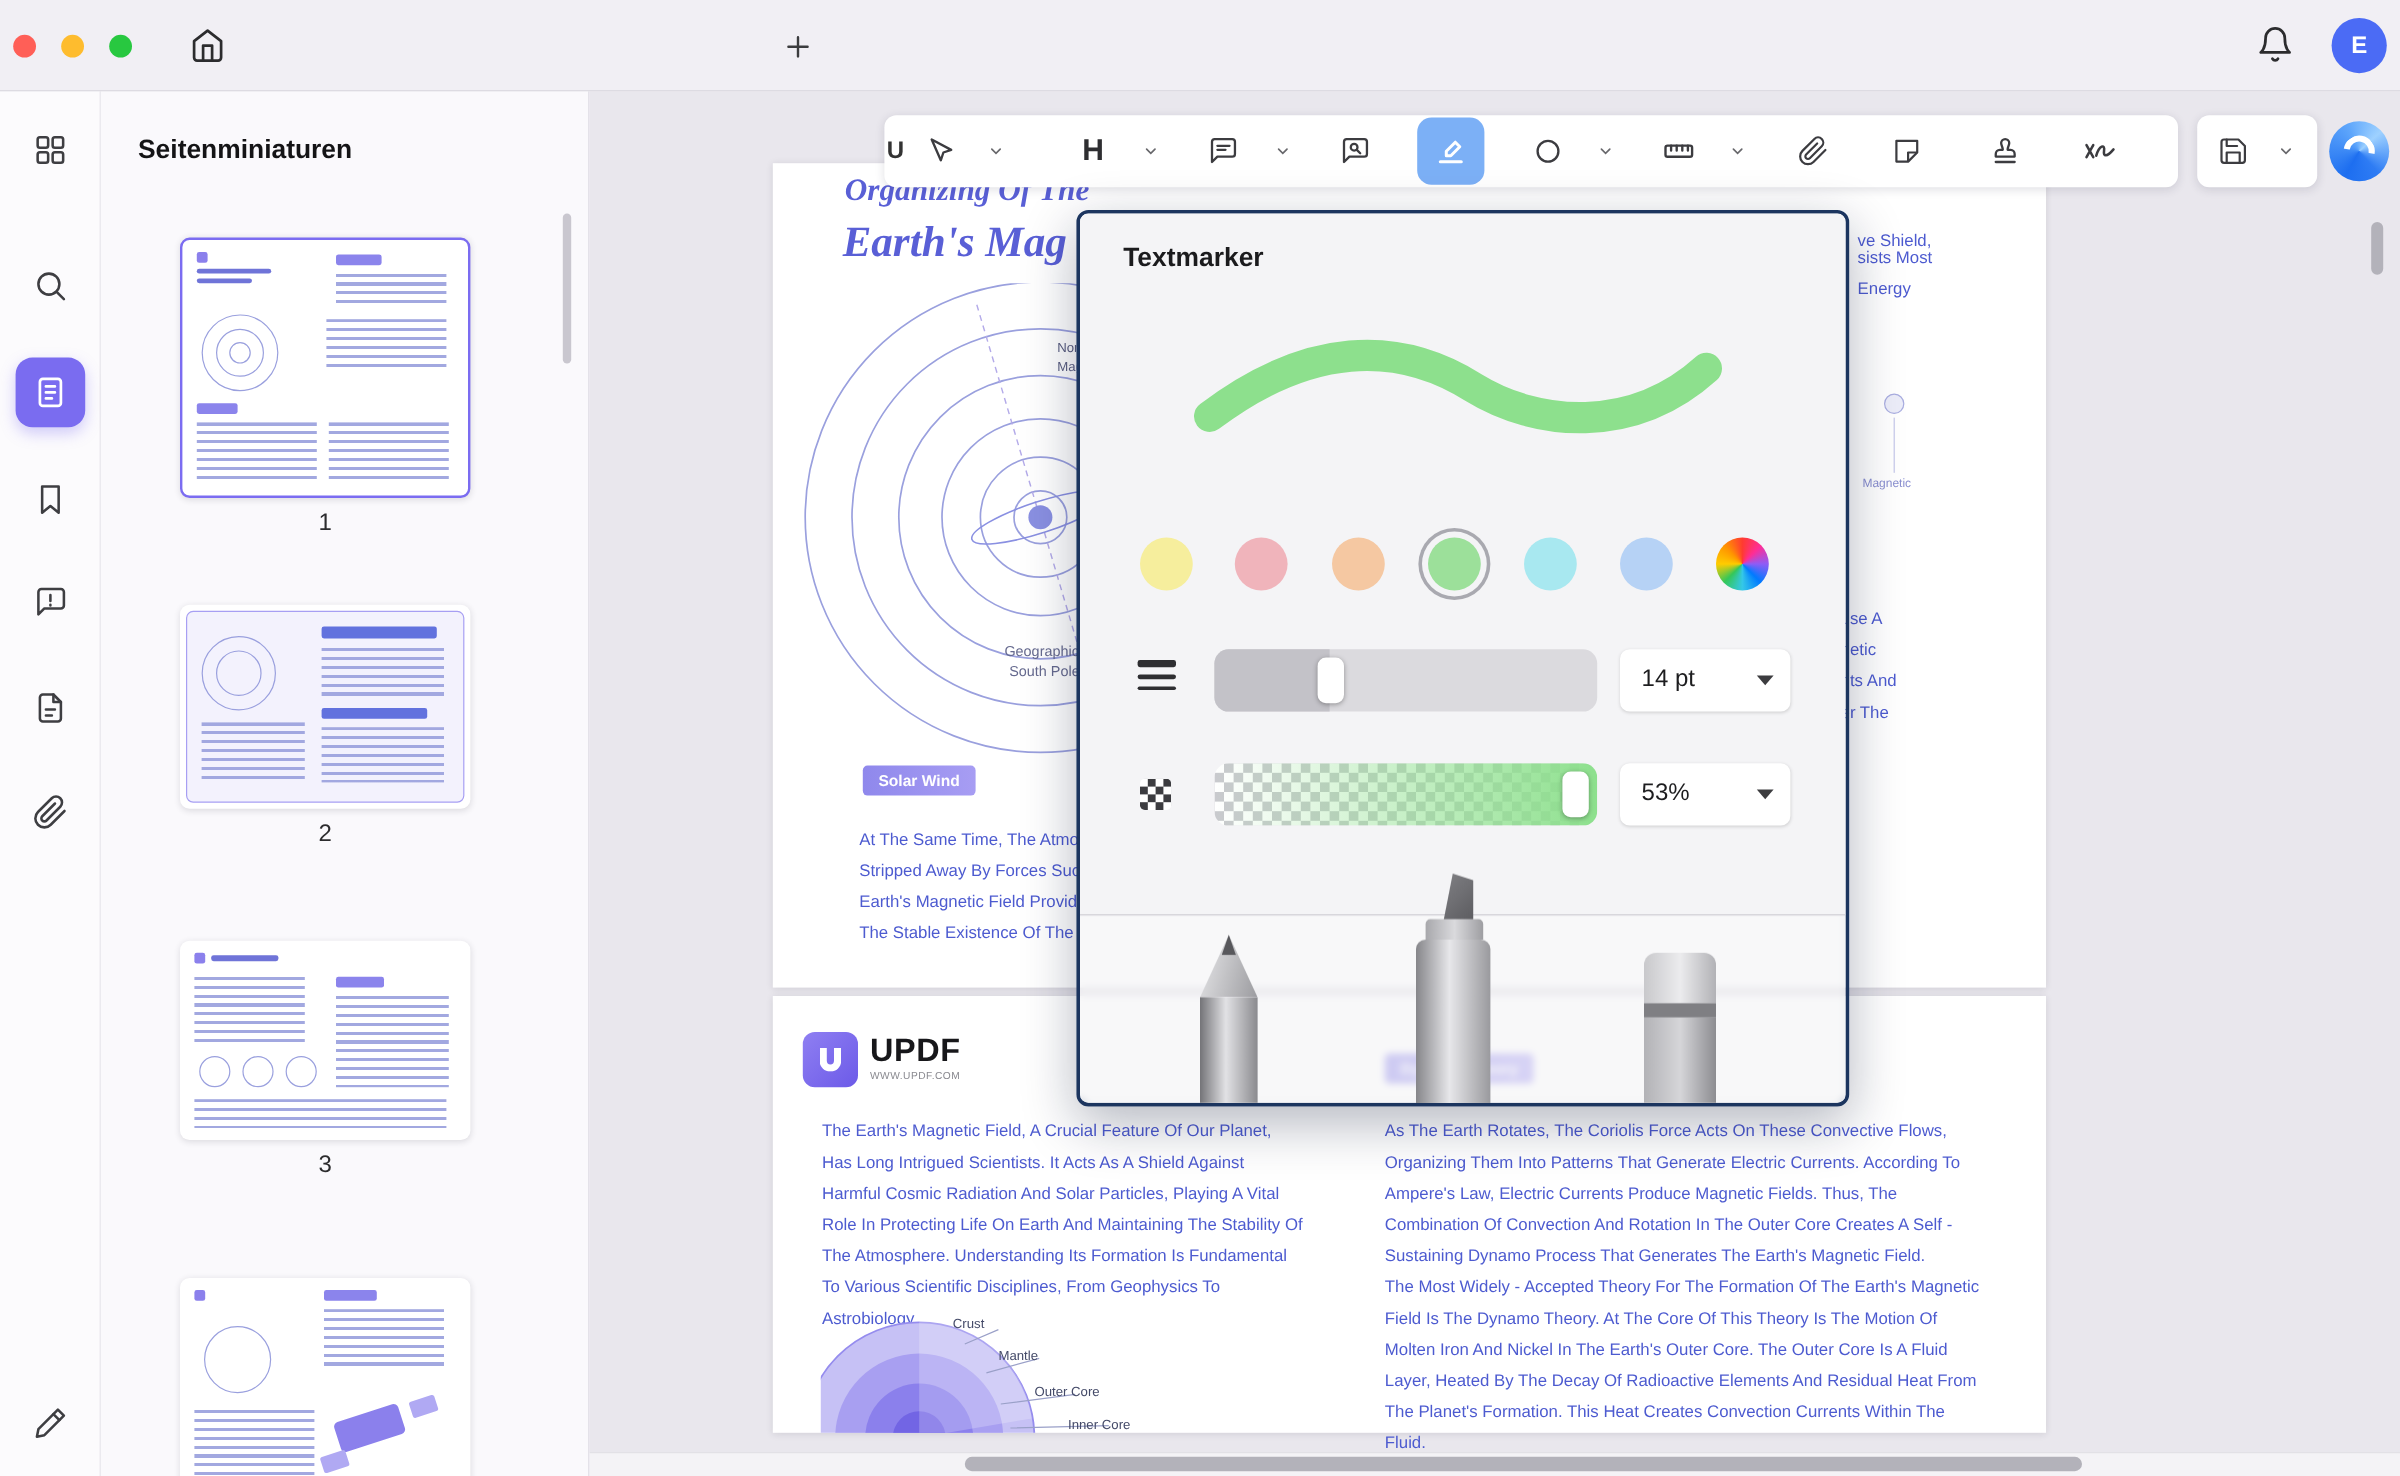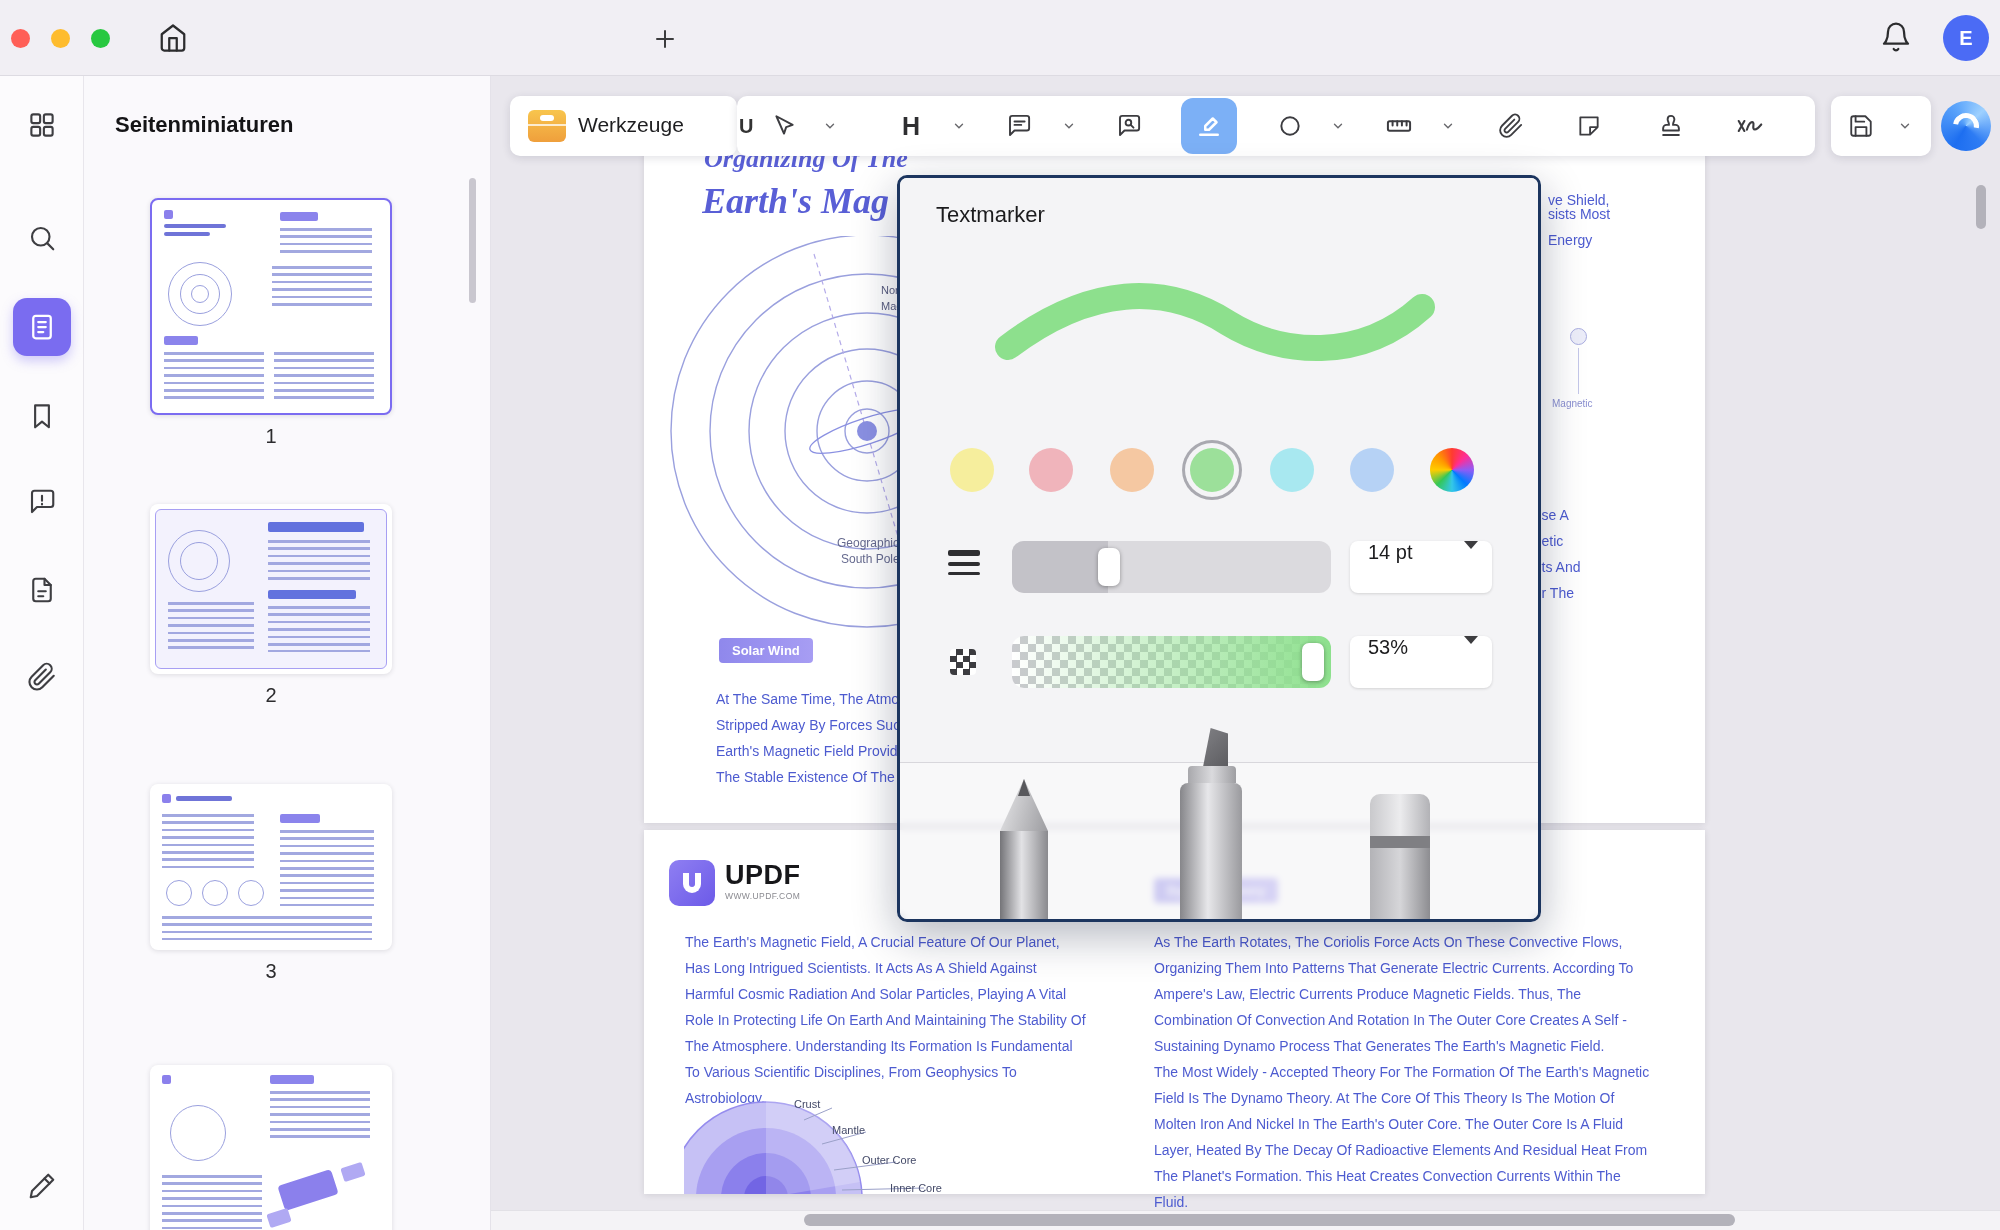--- a/index.html
+++ b/index.html
@@ -53,28 +53,28 @@
   .ai-btn{position:absolute;left:1450px;top:25px;width:50px;height:50px;border-radius:50%;background:conic-gradient(from 210deg,#1d6ef0,#5ea6fb 35%,#9ed1ff 55%,#2e7cf4 80%,#1d6ef0);z-index:30;display:flex;align-items:center;justify-content:center}
   .ai-swirl{width:26px;height:26px;border:5px solid transparent;border-top-color:#fff;border-right-color:#fff;border-radius:50%;transform:rotate(-35deg)}
   .toolbox{width:38px;height:32px;border-radius:6px;background:linear-gradient(180deg,#f8c54d,#ef9f3c);position:relative}
   .toolbox:before{content:"";position:absolute;left:12px;top:5px;width:14px;height:6px;border-radius:3px;background:#fff}
   .toolbox:after{content:"";position:absolute;left:0;top:14px;width:38px;height:2px;background:rgba(255,255,255,.75)}
 
   
   .popup{position:absolute;left:406px;top:99px;width:644px;height:747px;border:3px solid #1c355f;border-radius:10px;overflow:hidden;z-index:60;box-shadow:0 14px 44px rgba(10,20,50,.30)}
   .popup-main{position:absolute;left:0;top:0;width:100%;height:584px;background:#f4f4f6}
   .popup-strip{position:absolute;left:0;top:584px;width:100%;height:163px;background:rgba(243,243,246,.62);border-top:1px solid #d8d7dc;backdrop-filter:blur(3px)}
-  .popup-title{position:absolute;left:36px;top:24px;font-size:22px;font-weight:400;color:#1b1b1d}
+  .popup-title{position:absolute;left:36px;top:24px;font-size:22px;font-weight:700;color:#1b1b1d}
   .swatch{position:absolute;top:270px;width:44px;height:44px;border-radius:50%}
   .swatch.sel{box-shadow:0 0 0 5px #f4f4f6,0 0 0 8px #a9a9b0}
   .rainbow{background:conic-gradient(#ff3b30,#ff2d95,#8e5cf6,#007aff,#34c8e8,#34c759,#ffcc00,#ff9500,#ff3b30)}
   .sl-track{position:absolute;left:112px;width:319px;height:52px;border-radius:12px;background:#dbdade}
   .sl-fill{position:absolute;left:0;top:0;height:52px;background:#c3c2c8;border-radius:12px 0 0 12px}
   .sl-thumb{position:absolute;top:7px;width:22px;height:38px;background:#fff;border-radius:7px;box-shadow:0 1px 4px rgba(0,0,0,.35)}
-  .dd{position:absolute;left:450px;width:142px;height:52px;background:#fff;border-radius:8px;box-shadow:0 1px 3px rgba(0,0,0,.14);display:flex;align-items:flex-start;padding:0 14px 1px 18px}
+  .dd{position:absolute;left:450px;width:142px;height:52px;background:#fff;border-radius:8px;box-shadow:0 1px 3px rgba(0,0,0,.14);display:flex;align-items:center;padding:0 14px 1px 18px}
   .dd span{font-size:20px;color:#1d1d1f;flex:1}
   .dd-arrow{width:0;height:0;border-left:7px solid transparent;border-right:7px solid transparent;border-top:8px solid #3c3c3f}
   .thick-icon{position:absolute;left:48px;top:372px;width:32px}
   .thick-icon div{background:#2e2e31;border-radius:2px;margin:0 0 6px 0}
   .checker{background-image:conic-gradient(#3c3c40 25%,#fff 25% 50%,#3c3c40 50% 75%,#fff 75%);background-size:13px 13px}
   .op-track{background-image:linear-gradient(to right,rgba(141,224,141,0),rgba(141,224,141,1)),conic-gradient(#c9cace 25%,#fff 25% 50%,#c9cace 50% 75%,#fff 75%);background-size:100% 100%,16px 16px;border-radius:12px}
   .ptool{position:absolute;z-index:5}
   .p-tip{position:absolute;top:0;left:0;width:48px;height:52px;background:linear-gradient(105deg,#e9e9eb,#9c9ca0);clip-path:polygon(50% 0,100% 100%,0 100%)}
   .p-lead{position:absolute;top:0;left:18px;width:12px;height:17px;background:#58585c;clip-path:polygon(50% 0,100% 100%,0 100%)}
   .p-body{position:absolute;top:52px;width:48px;height:100px;background:linear-gradient(90deg,#747478,#e2e2e5 45%,#8a8a8e)}
@@ -296,26 +296,20 @@
     <div class="frag" style="left:218px;top:324px;font-size:11px;color:#444a68">Outer Core</div>
     <div class="frag" style="left:246px;top:352px;font-size:11px;color:#444a68">Inner Core</div>
 
     <div class="abs" style="left:510px;top:48px"><span class="badge">Dynamo Theory</span></div>
     <div class="abs doc-blue" style="left:510px;top:99px;width:497px">
       <p>As The Earth Rotates, The Coriolis Force Acts On These Convective Flows, Organizing Them Into Patterns That Generate Electric Currents. According To Ampere's Law, Electric Currents Produce Magnetic Fields. Thus, The Combination Of Convection And Rotation In The Outer Core Creates A Self - Sustaining Dynamo Process That Generates The Earth's Magnetic Field.</p>
       <p>The Most Widely - Accepted Theory For The Formation Of The Earth's Magnetic Field Is The Dynamo Theory. At The Core Of This Theory Is The Motion Of Molten Iron And Nickel In The Earth's Outer Core. The Outer Core Is A Fluid Layer, Heated By The Decay Of Radioactive Elements And Residual Heat From The Planet's Formation. This Heat Creates Convection Currents Within The Fluid.</p>
     </div>
   </div>
 
-  <div class="tb-group" style="left:19px;width:227px">
-    <div style="position:absolute;left:18px;top:14px">
-        <div class="toolbox"></div>
-      </div>
-    <div style="position:absolute;left:68px;top:17px;font-size:21px;font-weight:500;color:#1e1e20">Werkzeuge</div>
-  </div>
 
   <div class="tb-group" style="left:246px;width:1078px">
     <div class="tt" style="left:10px;font-size:20px;font-weight:600;color:#333;width:16px;overflow:hidden">U</div>
 
     <span class="tt" style="left:47px">
         <svg width="26" height="26" viewBox="0 0 24 24" fill="none" stroke="#3c3c40" stroke-width="1.8" stroke-linejoin="round">
           <path d="M5 3l7 16 2-6 6-2z"></path>
         </svg>
       </span>
     <span class="tt chev" style="left:93px">

